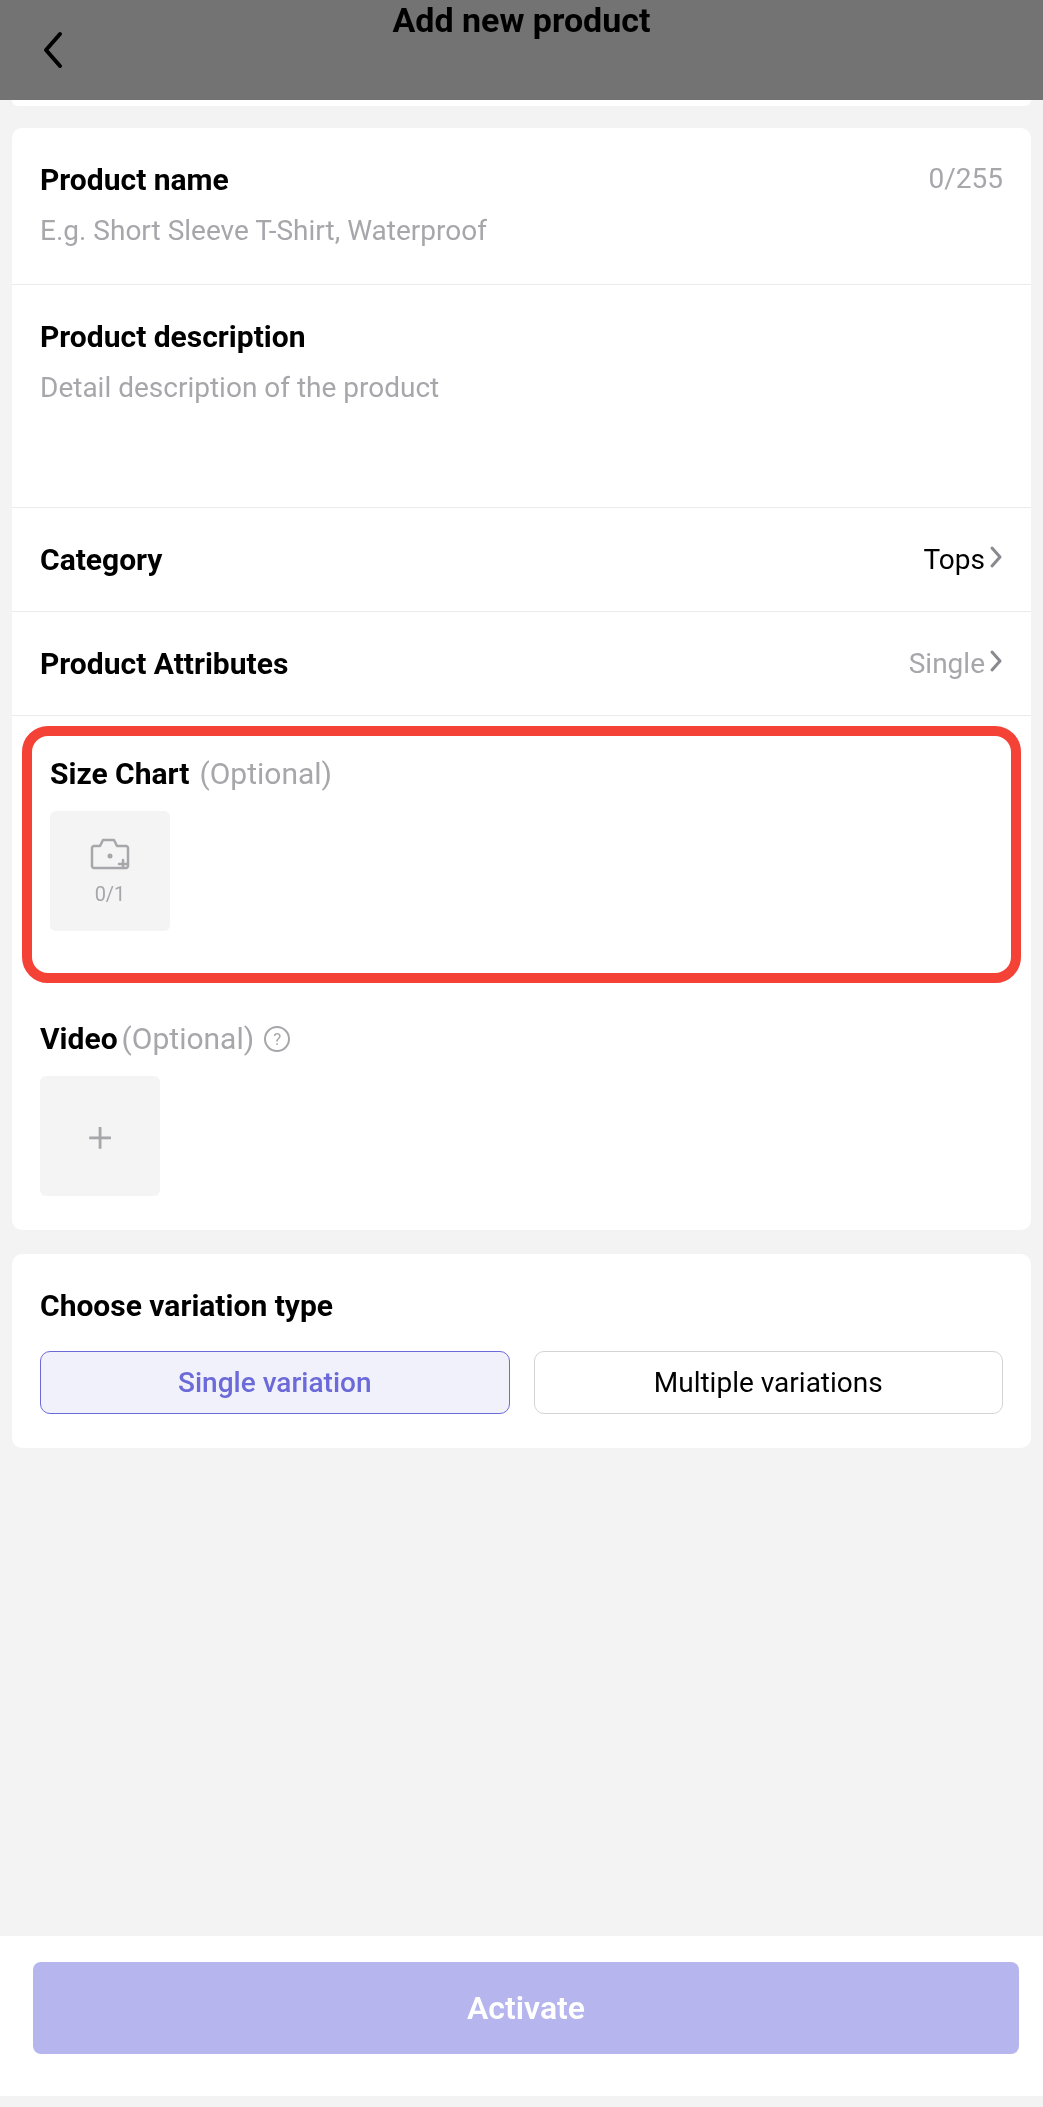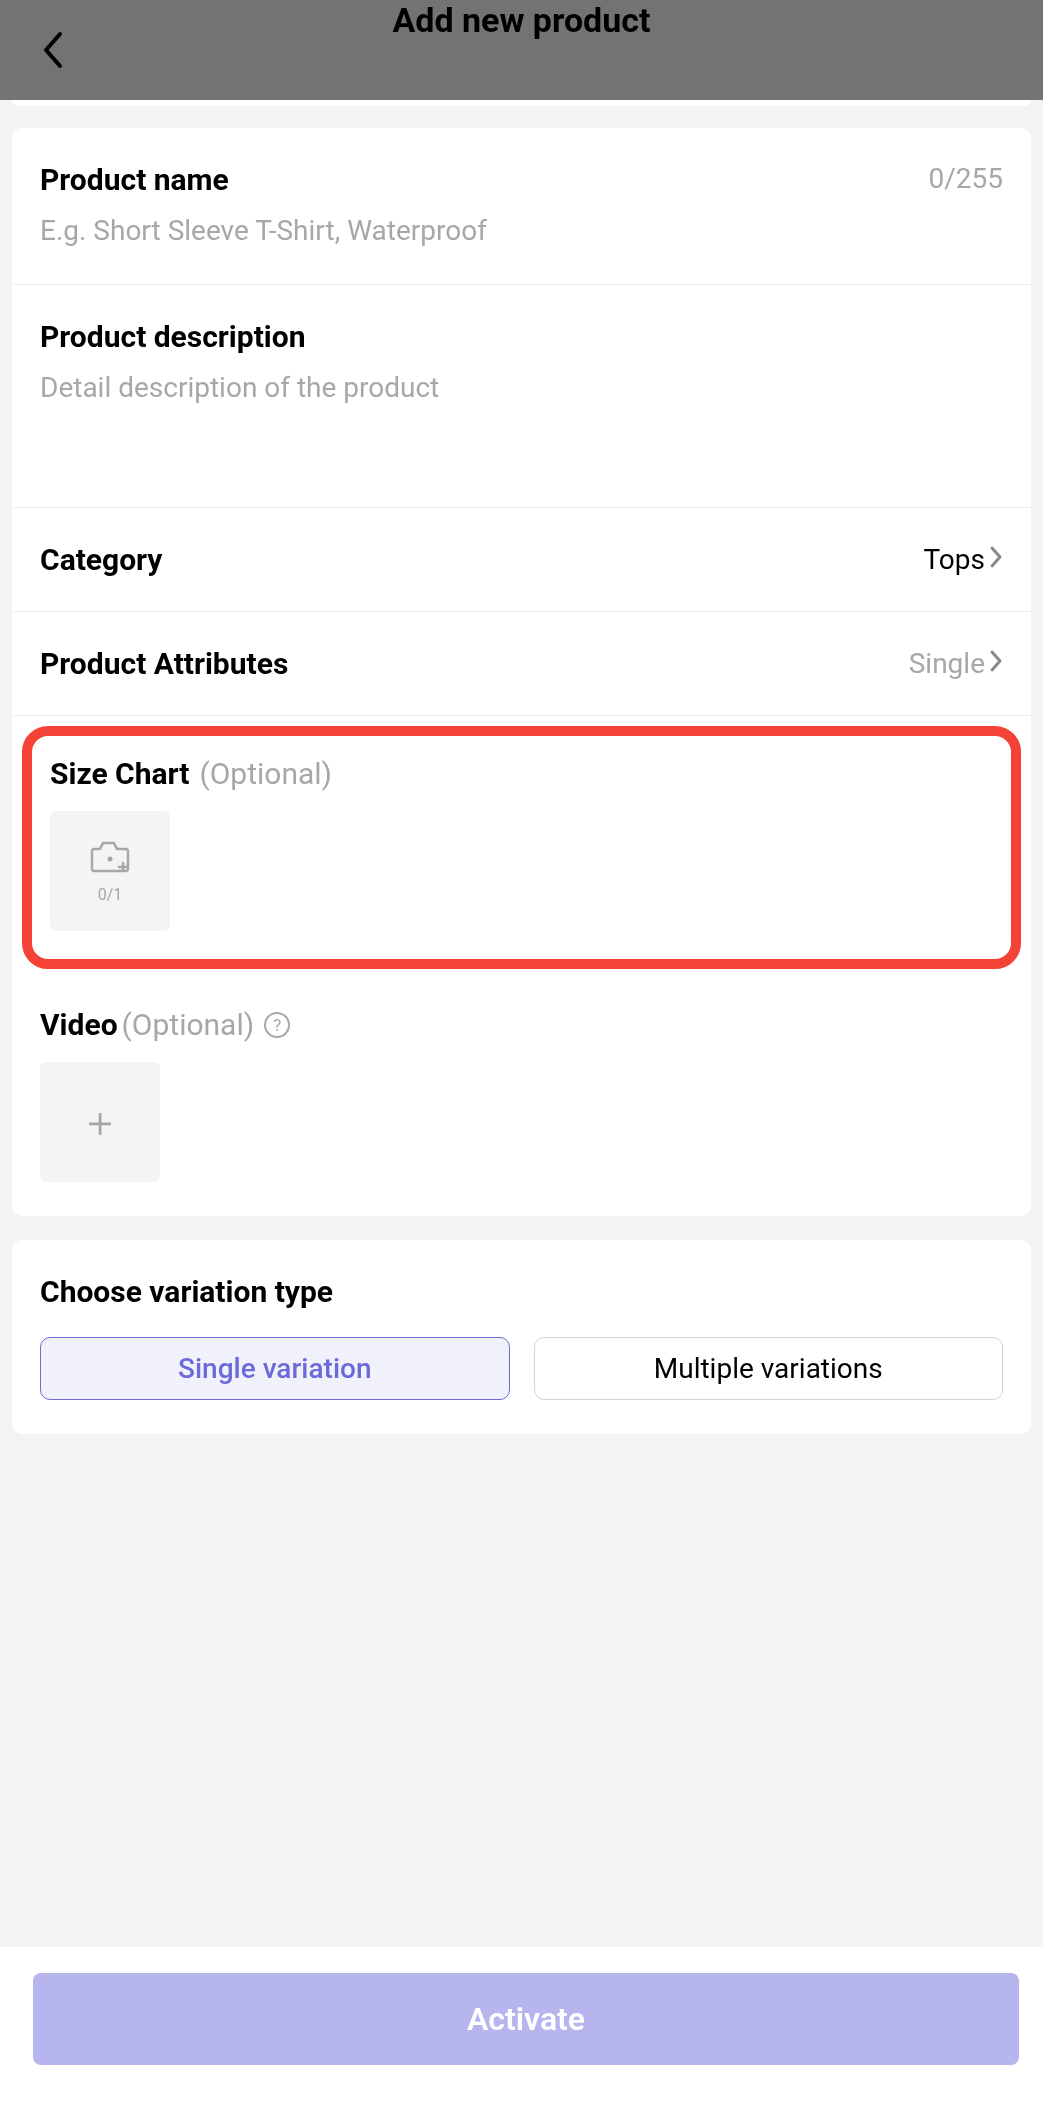--- a/index.html
+++ b/index.html
@@ -106,21 +106,21 @@
     .row-value.muted {
       color: #a7a7ab;
     }
     .chevron {
       display: inline-block;
     }
     .highlight-box {
       border: 10px solid #f44336;
       border-radius: 26px;
       margin: 10px;
-      padding: 20px 18px 28px 18px;
+      padding: 20px 18px 42px 18px;
     }
     .section-no-border {
       padding: 28px 28px 34px 28px;
     }
     .optional-tag {
       color: #a7a7ab;
       font-weight: 400;
     }
     .title-with-optional {
       font-size: 30px;
@@ -137,21 +137,21 @@
       background: #f4f4f5;
       border-radius: 6px;
       display: flex;
       flex-direction: column;
       align-items: center;
       justify-content: center;
       cursor: pointer;
       gap: 8px;
     }
     .upload-count {
-      font-size: 16px;
+      font-size: 20px;
       color: #a7a7ab;
     }
     .plus-icon {
       font-size: 42px;
       color: #a7a7ab;
       font-weight: 300;
       line-height: 1;
     }
     .help-icon {
       display: inline-flex;
@@ -195,21 +195,21 @@
       color: #000;
     }
     .pill.selected {
       border: 1.5px solid #6b6ad8;
       background: #f1f1fb;
       color: #6b6ad8;
       font-weight: 500;
     }
     .footer {
       position: absolute;
-      bottom: 0;
+      bottom: 11px;
       left: 0;
       right: 0;
       background: #fff;
       padding: 26px 24px 42px 33px;
     }
     .activate-btn {
       width: 100%;
       height: 92px;
       background: #b6b5ed;
       color: #fff;

